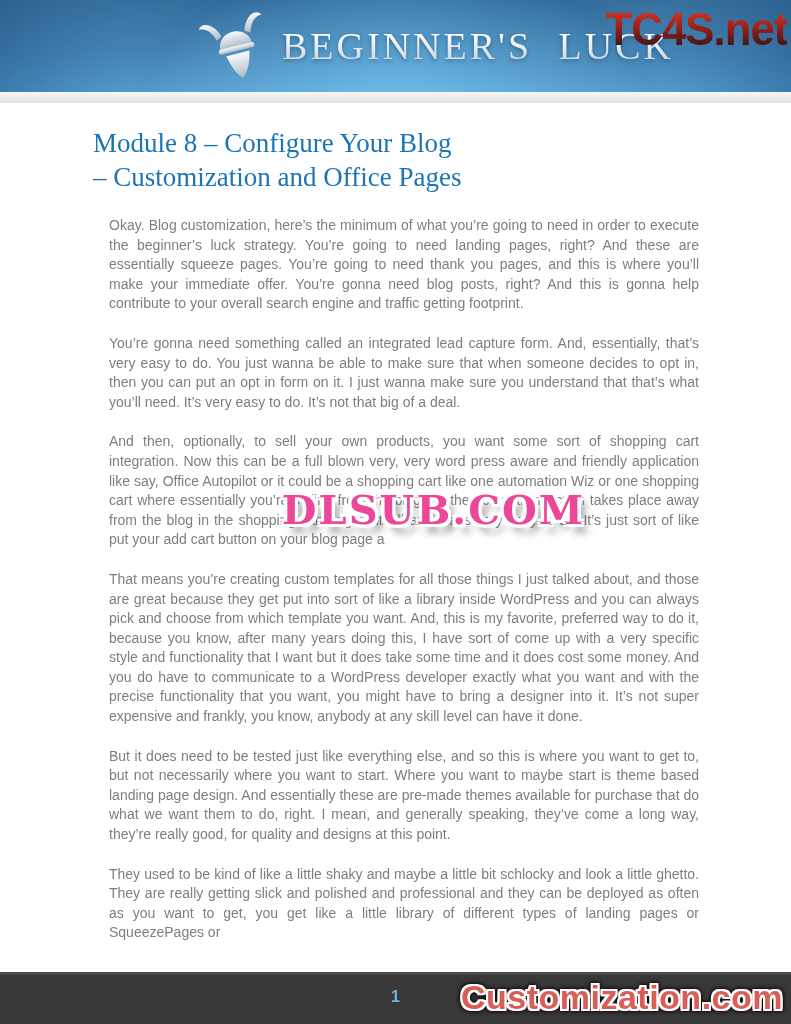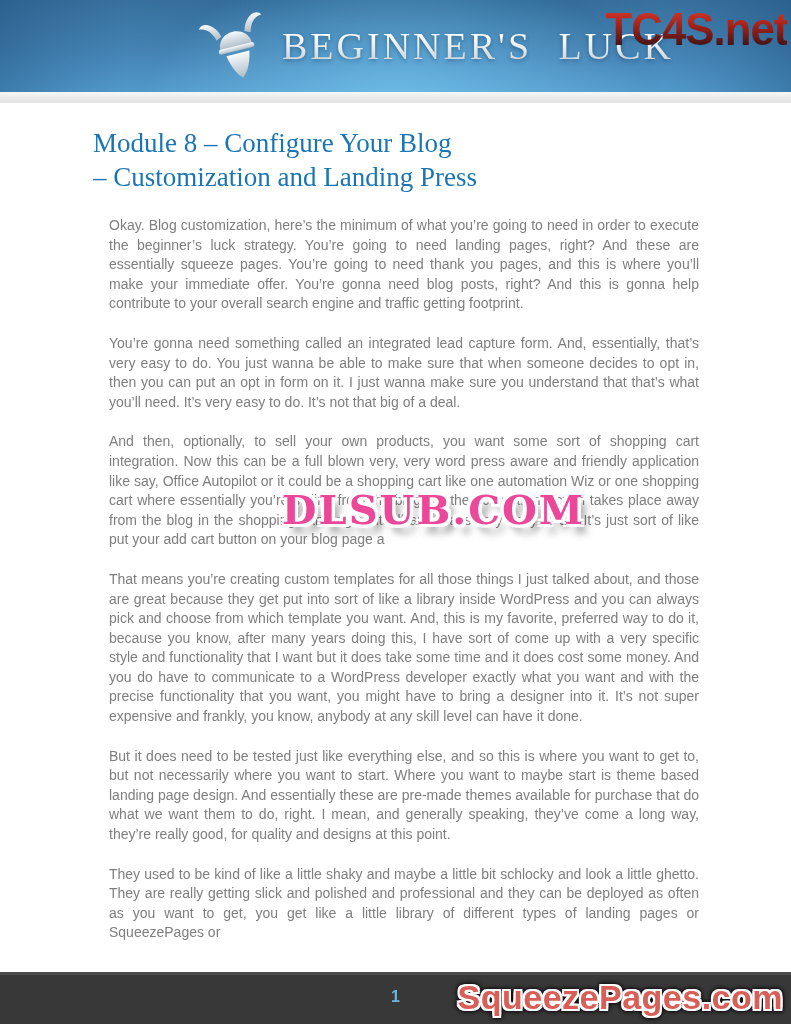--- a/index.html
+++ b/index.html
@@ -118,30 +118,30 @@
       </svg>
       <span class="logo-text">BEGINNER'S LUCK</span>
     </div>
     <span class="tc4s-watermark">TC4S.net</span>
   </div>
   <div class="banner-strip"></div>
 
   <div class="content">
     <h1 class="doc-title">
       <span>Module 8 – Configure Your Blog</span><br>
-      <span>– Customization and Landing Press</span>
+      <span>– Customization and Office Pages</span>
     </h1>
     <p class="body-par">Okay. Blog customization, here’s the minimum of what you’re going to need in order to execute the beginner’s luck strategy. You’re going to need landing pages, right? And these are essentially squeeze pages. You’re going to need thank you pages, and this is where you’ll make your immediate offer. You’re gonna need blog posts, right? And this is gonna help contribute to your overall search engine and traffic getting footprint.</p>
     <p class="body-par">You’re gonna need something called an integrated lead capture form. And, essentially, that’s very easy to do. You just wanna be able to make sure that when someone decides to opt in, then you can put an opt in form on it. I just wanna make sure you understand that that’s what you’ll need. It’s very easy to do. It’s not that big of a deal.</p>
     <p class="body-par">And then, optionally, to sell your own products, you want some sort of shopping cart integration. Now this can be a full blown very, very word press aware and friendly application like say, Office Autopilot or it could be a shopping cart like one automation Wiz or one shopping cart where essentially you’re selling from the blog but the actual transaction takes place away from the blog in the shopping cart engine itself and that’s very easy to do. It’s just sort of like put your add cart button on your blog page a</p>
     <p class="body-par">That means you’re creating custom templates for all those things I just talked about, and those are great because they get put into sort of like a library inside WordPress and you can always pick and choose from which template you want. And, this is my favorite, preferred way to do it, because you know, after many years doing this, I have sort of come up with a very specific style and functionality that I want but it does take some time and it does cost some money. And you do have to communicate to a WordPress developer exactly what you want and with the precise functionality that you want, you might have to bring a designer into it. It’s not super expensive and frankly, you know, anybody at any skill level can have it done.</p>
     <p class="body-par">But it does need to be tested just like everything else, and so this is where you want to get to, but not necessarily where you want to start. Where you want to maybe start is theme based landing page design. And essentially these are pre-made themes available for purchase that do what we want them to do, right. I mean, and generally speaking, they’ve come a long way, they’re really good, for quality and designs at this point.</p>
     <p class="body-par">They used to be kind of like a little shaky and maybe a little bit schlocky and look a little ghetto. They are really getting slick and polished and professional and they can be deployed as often as you want to get, you get like a little library of different types of landing pages or SqueezePages or</p>
   </div>
 
   <div class="dlsub-watermark">DLSUB.COM</div>
 
   <div class="footer">
     <div class="page-number">1</div>
-    <div class="traders-watermark">SqueezePages.com</div>
+    <div class="traders-watermark">Customization.com</div>
   </div>
 
 </div>
 
 </body></html>

